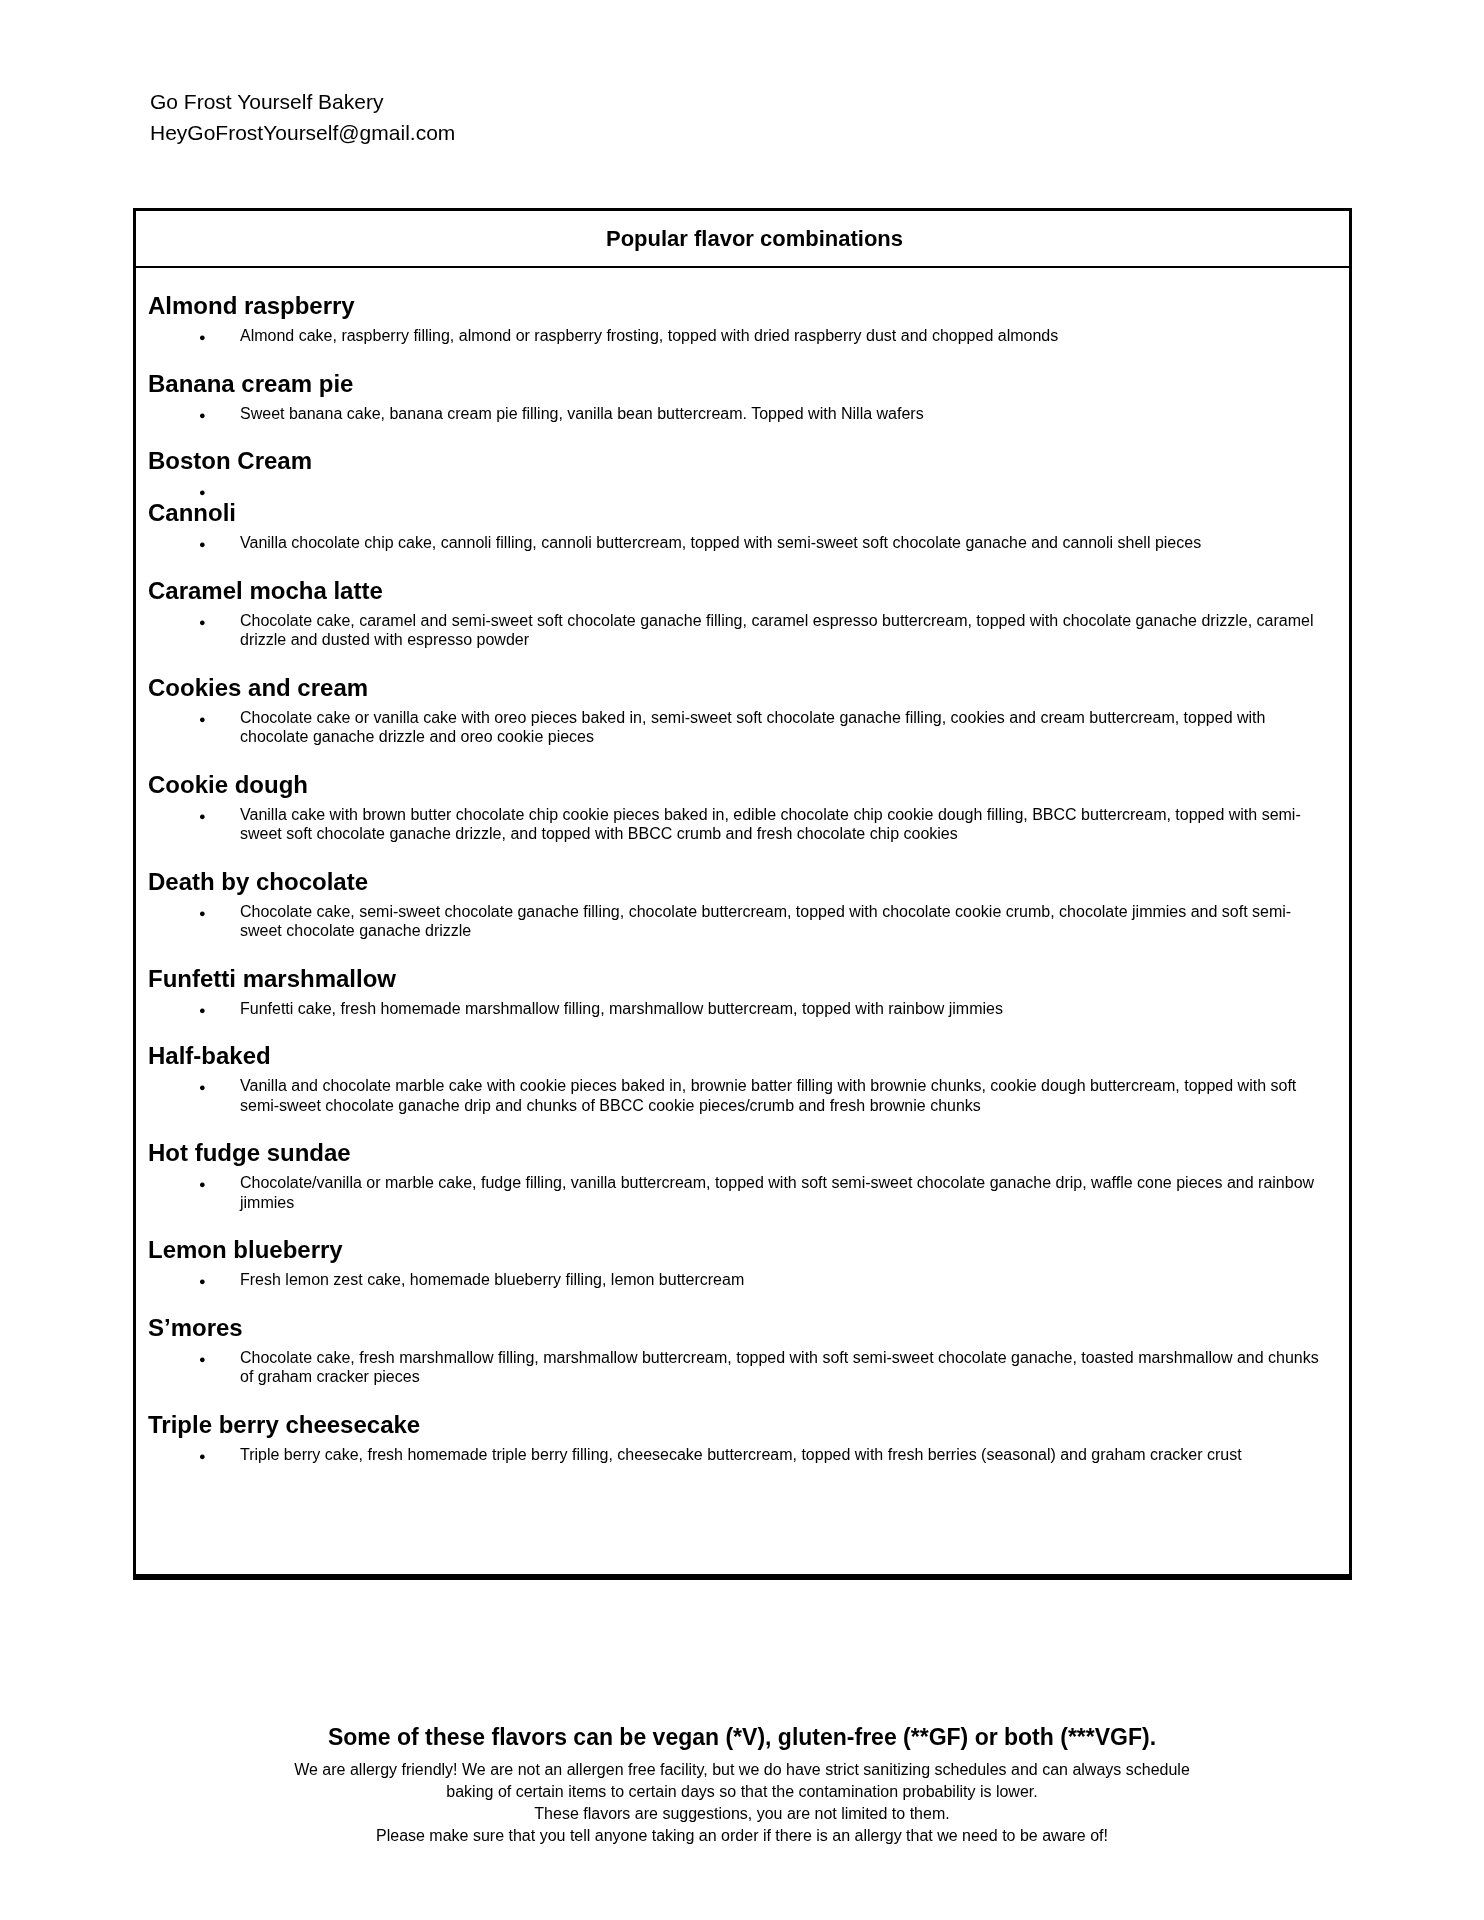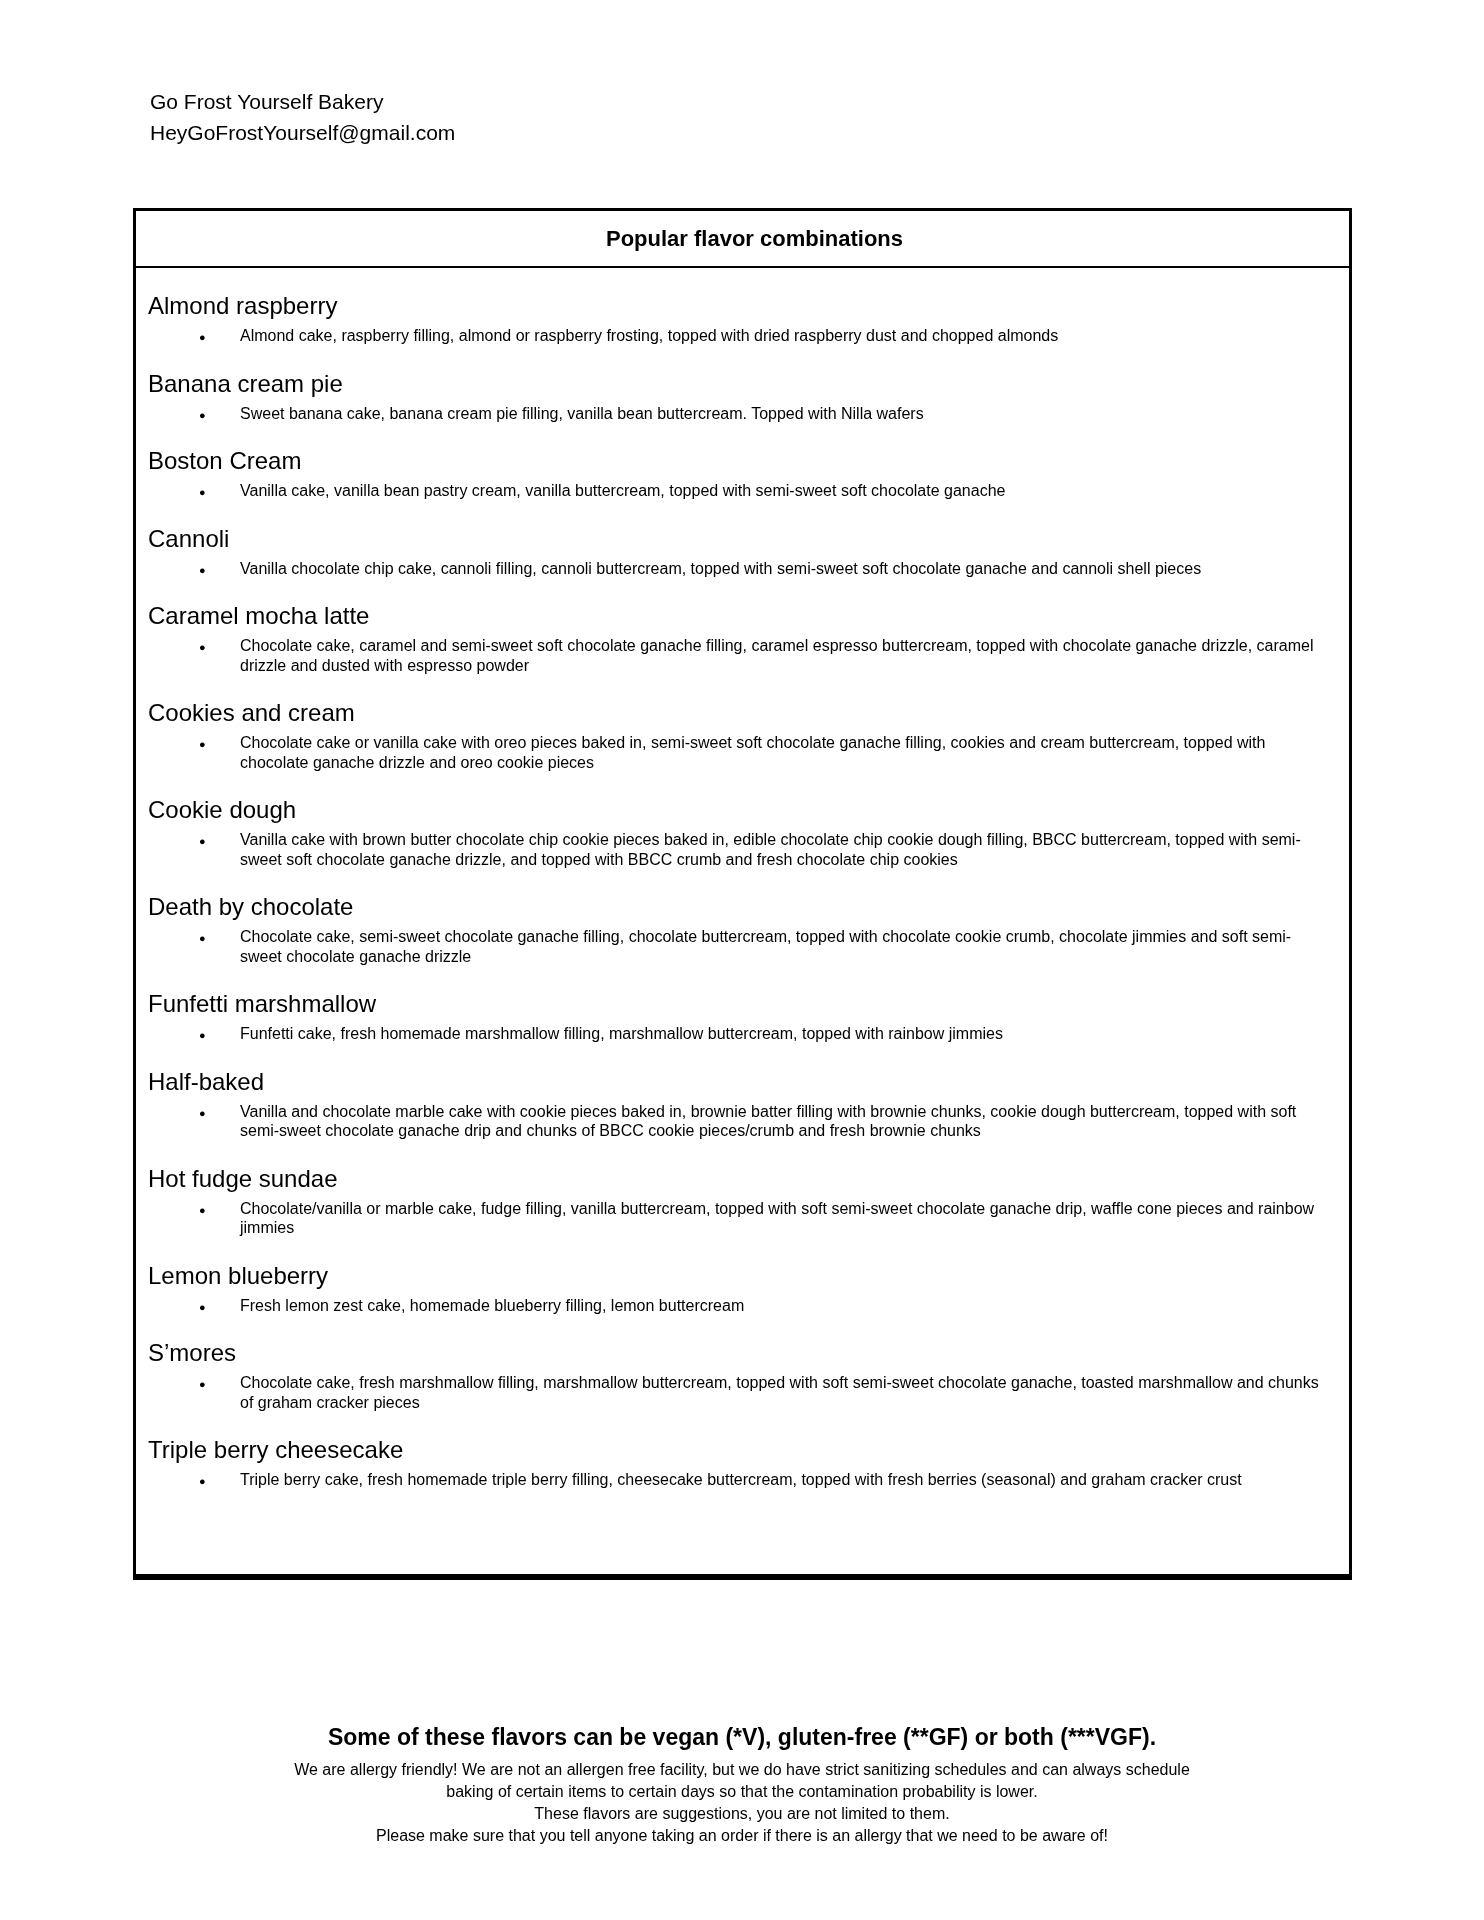--- a/index.html
+++ b/index.html
@@ -53,21 +53,21 @@
   .menu-items {
     padding: 12px 17px 0 12px;
   }
 
   .menu-item { margin-top: 24px; }
   .menu-item:first-child { margin-top: 12px; }
 
   .item-name {
     font-size: 24px;
     line-height: 28px;
-    font-weight: normal;
+    font-weight: bold;
   }
 
   .item-desc-row {
     position: relative;
     margin-top: 6px;
     padding-left: 92px;
     font-size: 16px;
     line-height: 19.5px;
   }
 
@@ -122,21 +122,20 @@
     <div class="item-name">Banana cream pie</div>
     <div class="item-desc-row">
       <span class="bullet">●</span>
       <span>Sweet banana cake, banana cream pie filling, vanilla bean buttercream. Topped with Nilla wafers</span>
     </div>
   </div>
       <div class="menu-item">
     <div class="item-name">Boston Cream</div>
     <div class="item-desc-row">
       <span class="bullet">●</span>
-      <span>Vanilla cake, vanilla bean pastry cream, vanilla buttercream, topped with semi-sweet soft chocolate ganache</span>
     </div>
   </div>
       <div class="menu-item">
     <div class="item-name">Cannoli</div>
     <div class="item-desc-row">
       <span class="bullet">●</span>
       <span>Vanilla chocolate chip cake, cannoli filling, cannoli buttercream, topped with semi-sweet soft chocolate ganache and cannoli shell pieces</span>
     </div>
   </div>
       <div class="menu-item">

